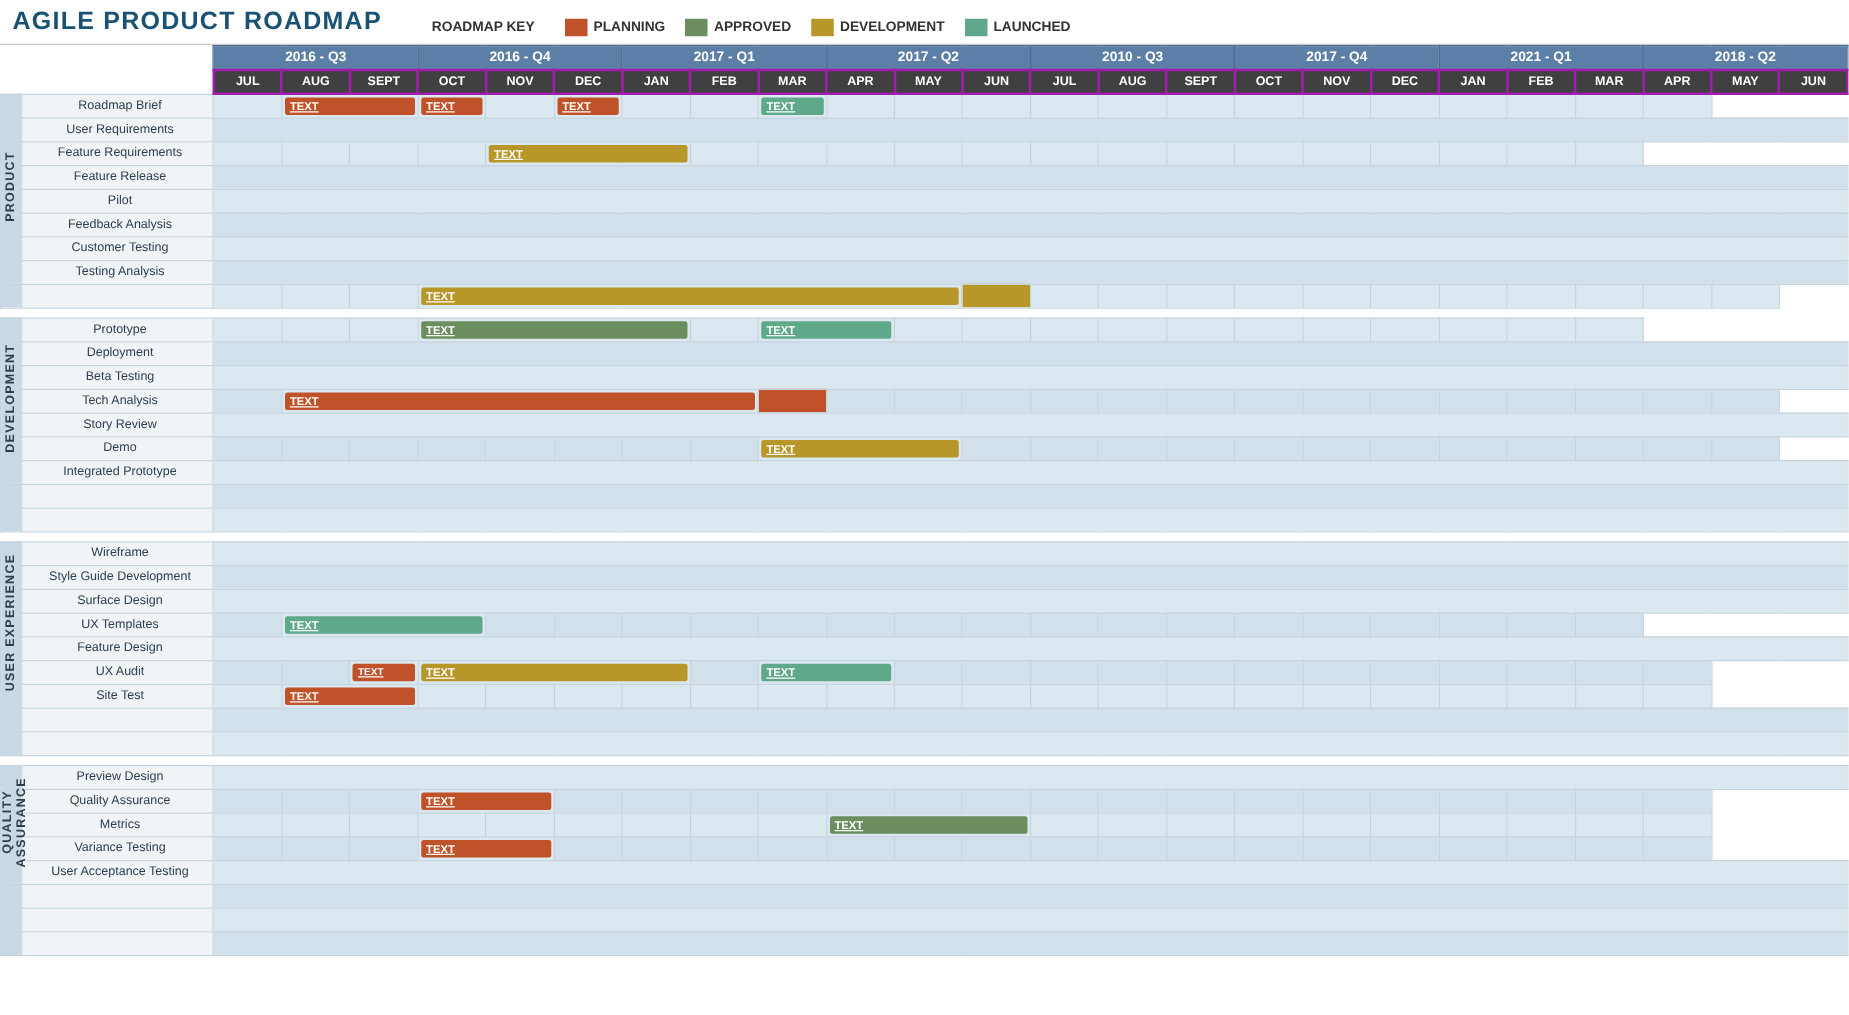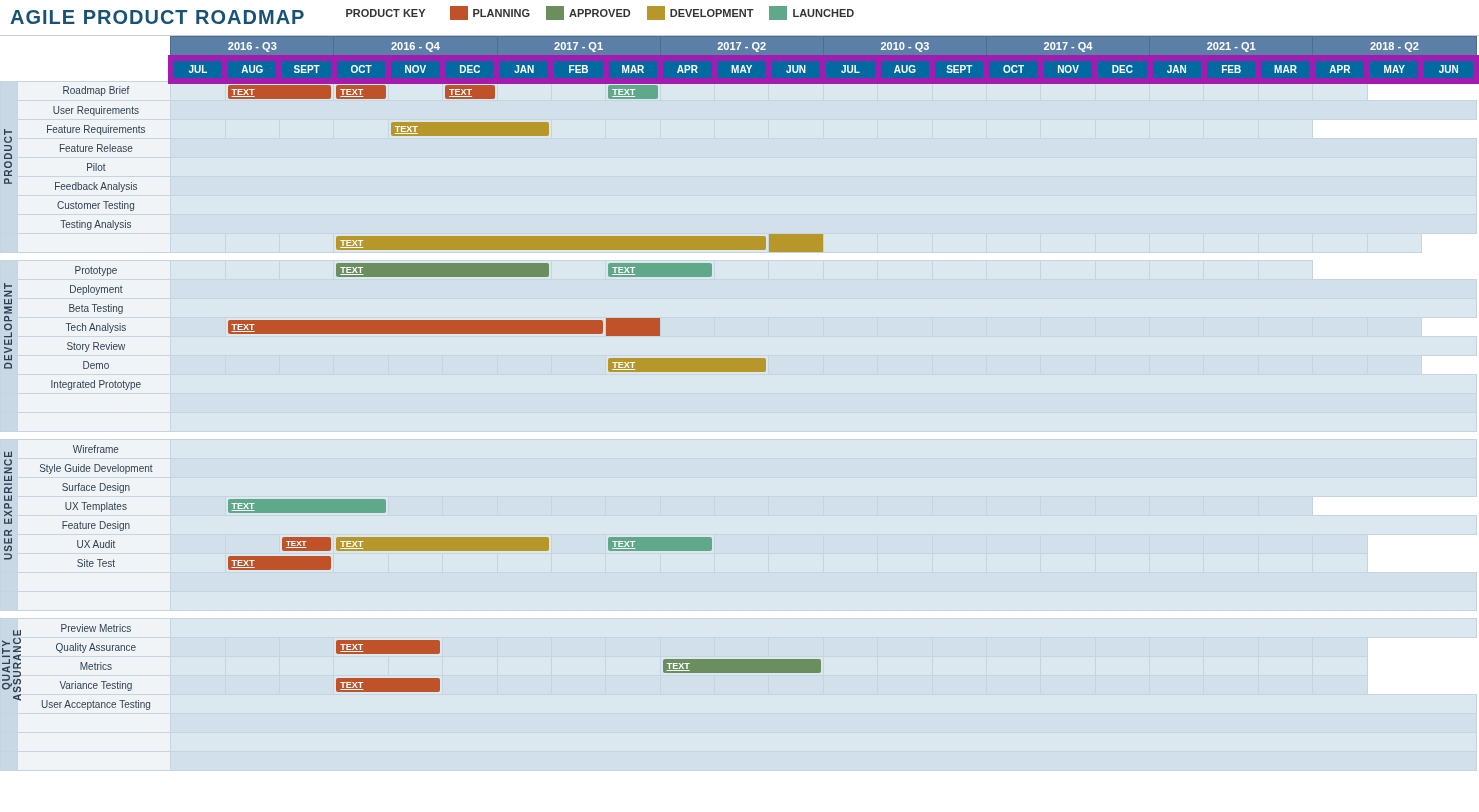--- a/index.html
+++ b/index.html
@@ -1,20 +1,20 @@
 <!DOCTYPE html>
 <html><head>
   <meta charset="utf-8">
   <style>
     * { box-sizing: border-box; margin: 0; padding: 0; }
     body { font-family: Arial, sans-serif; background: #fff; font-size: 11px; }
 
     #header {
       display: flex;
-      align-items: flex-start;
+      align-items: flex-end;
       padding: 6px 10px;
       background: #fff;
       border-bottom: 1px solid #ccc;
     }
     #title {
       font-size: 20px;
       font-weight: bold;
       color: #1a5276;
       letter-spacing: 1px;
       margin-right: 40px;
@@ -65,26 +65,26 @@
       border: 1px solid #4a6d92;
       padding: 3px 2px;
     }
     tr.quarter-row th.label-cell {
       background: #fff;
       border: none;
     }
 
     
     tr.month-row th {
-      background: #0369a1;
+      background: #404040;
       color: #fff;
       font-weight: bold;
       font-size: 10px;
       text-align: center;
-      border: 6px solid #a21caf;
+      border: 2px solid #a21caf;
       padding: 3px 2px;
     }
     tr.month-row th.label-cell {
       background: #fff;
       border: none;
     }
 
     
     tr.data-row td {
       border: 1px solid #c5d5e0;
@@ -161,21 +161,21 @@
       padding: 2px 1px;
       vertical-align: middle;
     }
   </style>
 </head>
 <body>
 
 <div id="header">
   <div id="title">AGILE PRODUCT ROADMAP</div>
   <div id="status-key">
-    <span class="key-label">PRODUCT KEY</span>
+    <span class="key-label">ROADMAP KEY</span>
   <div class="status-item">
         <span class="status-box" style="background:#c0522a;"></span>
         <span>PLANNING</span>
       </div>
       <div class="status-item">
         <span class="status-box" style="background:#6b8e5e;"></span>
         <span>APPROVED</span>
       </div>
       <div class="status-item">
         <span class="status-box" style="background:#b8972a;"></span>
@@ -631,21 +631,21 @@
       </tr>
 
       <tr class="spacer-row">
         <td colspan="26"></td>
       </tr>
 
       <tr class="data-row">
         <td class="vert-label-cell" rowspan="5">
           <span class="section-vert-label">QUALITY ASSURANCE</span>
         </td>
-        <td class="row-label">Preview Metrics</td>
+        <td class="row-label">Preview Design</td>
         <td class="grid-cell" colspan="24"></td>
       </tr>
 
       <tr class="data-row">
         <td class="row-label">Quality Assurance</td>
         <td class="grid-cell"></td>
         <td class="grid-cell"></td>
         <td class="grid-cell"></td>
 
         <td class="bar-cell" colspan="2">

